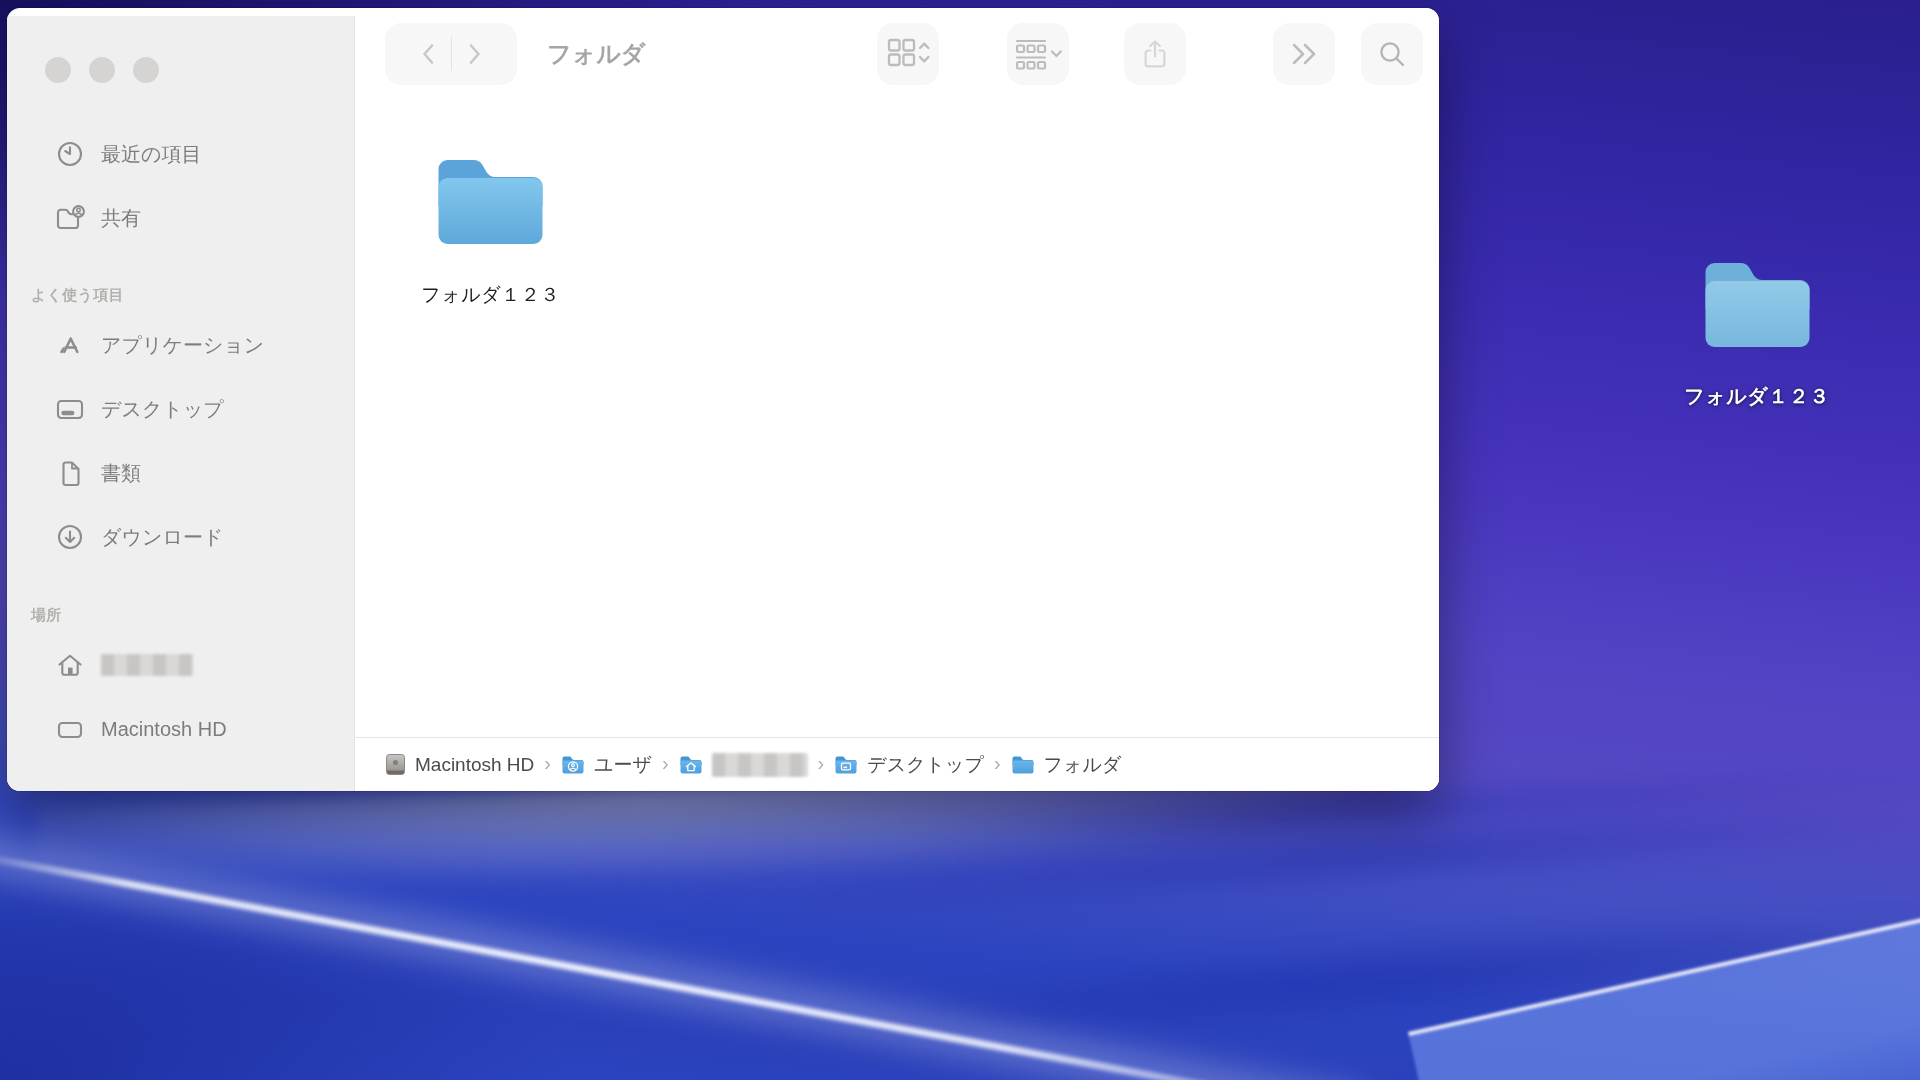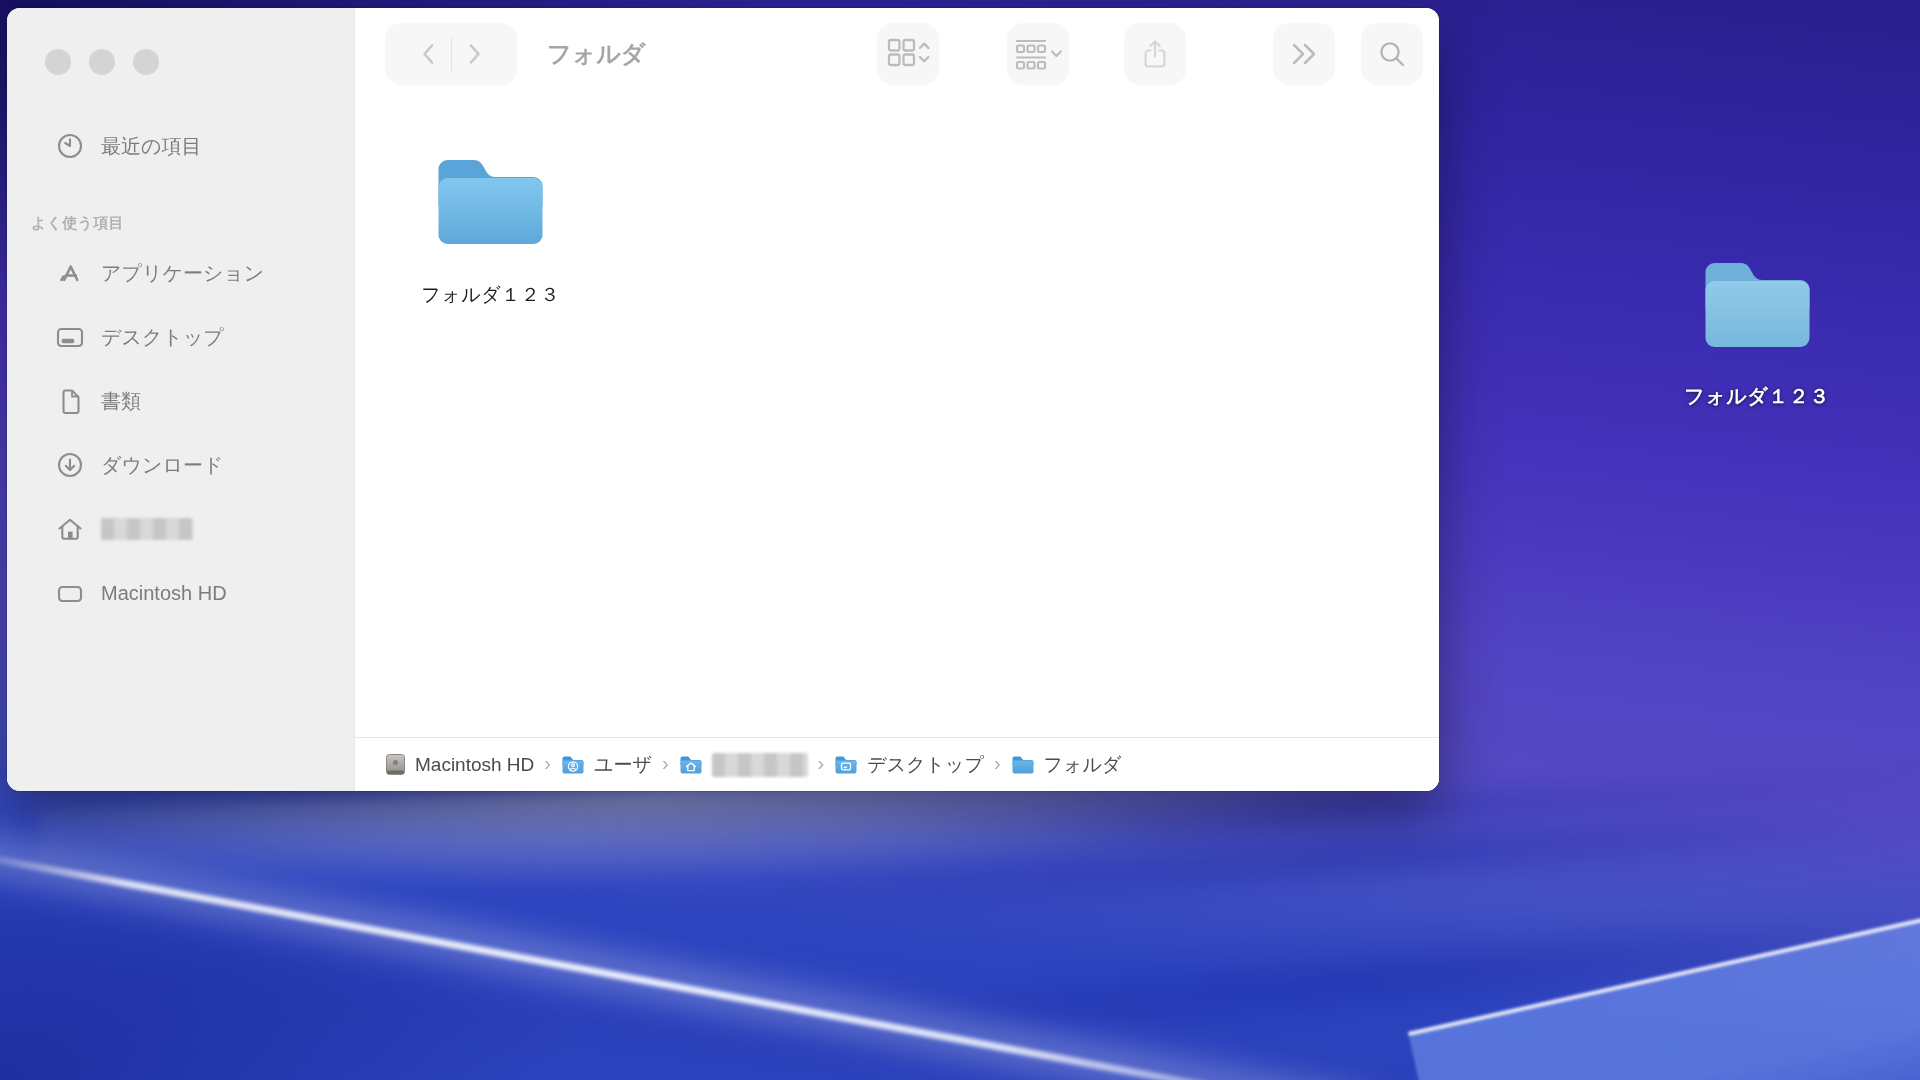--- a/index.html
+++ b/index.html
@@ -42,21 +42,21 @@
   
   .desk-file { position:absolute; left:1678px; top:257px; width:158px; text-align:center; cursor:default; }
   .desk-file .label { margin-top:26px; font-size:20px; font-weight:600; color:#ffffff; letter-spacing:.5px;
     text-shadow:0 1px 4px rgba(0,0,0,.55), 0 0 2px rgba(0,0,0,.35); }
 
   
   .window { position:absolute; left:7px; top:8px; width:1432px; height:783px;
     border-radius:13px; overflow:hidden; background:#ffffff;
     box-shadow:0 0 0 1px rgba(0,0,0,.10), 0 24px 60px rgba(0,0,0,.42); }
 
-  .sidebar { position:absolute; left:0; top:0; width:348px; height:100%;
+  .sidebar { position:absolute; left:0; top:8px; width:348px; height:100%;
     background:#f0efef; border-right:1px solid #e6e4e4; }
   .traffic { position:absolute; left:38px; top:41px; display:flex; gap:18px; }
   .traffic .dot { width:26px; height:26px; border-radius:50%; background:#d6d4d2; }
   .sb-list { position:absolute; left:0; top:106px; width:100%; }
   .sb-row { display:flex; align-items:center; height:64px; padding-left:46px; cursor:default; }
   .sb-row .sb-ic { width:34px; display:flex; justify-content:center; flex:none; }
   .sb-row .sb-label { margin-left:14px; font-size:20px; color:#7d7c7b; white-space:nowrap; }
   .sb-header { height:36px; padding-left:24px; display:flex; align-items:center;
     font-size:15px; font-weight:600; color:#b3b1ad; letter-spacing:.3px; }
   .sb-header.h1 { margin-top:27px; } .sb-header.h2 { margin-top:28px; }
@@ -167,20 +167,32 @@
         <div class="sb-row">
           <span class="sb-ic">
             <svg width="30" height="30" viewBox="0 0 30 30">
                 <circle cx="15" cy="15" r="11"></circle>
                 <path d="M15 15 V8.2 M15 15 L10.2 12"></path>
               </svg>
           </span>
           <span class="sb-label">最近の項目</span>
         </div>
 
+        <div class="sb-row">
+          <span class="sb-ic">
+            <svg width="32" height="30" viewBox="0 0 32 30">
+              <path d="M4 12 v-2.6 a2.6 2.6 0 0 1 2.6-2.6 h4.6 q1.8 0 2.7 1.5 l.9 1.6 q.8 1.3 2.3 1.3 h2"></path>
+              <path d="M4 10 v12.4 a2.6 2.6 0 0 0 2.6 2.6 h14.8 a2.6 2.6 0 0 0 2.6-2.6 v-8"></path>
+              <circle cx="24.5" cy="8.5" r="5.4"></circle>
+              <circle cx="24.5" cy="7" r="1.7" stroke-width="1.6"></circle>
+              <path d="M21.6 11.4 q2.9-2.6 5.8 0" stroke-width="1.6"></path>
+            </svg>
+          </span>
+          <span class="sb-label">共有</span>
+        </div>
 
         <div class="sb-header h1">よく使う項目</div>
 
         <div class="sb-row">
           <span class="sb-ic">
             <svg width="30" height="30" viewBox="0 0 30 30" style="stroke-width:2.5">
               <path d="M9.2 22 L15.7 8.6 M15.7 8.6 L22.3 22"></path>
               <path d="M10.6 17.6 h10.2"></path>
               <path d="M6.4 22 l2-3.4"></path>
             </svg>
@@ -211,20 +223,21 @@
         <div class="sb-row">
           <span class="sb-ic">
             <svg width="30" height="30" viewBox="0 0 30 30">
               <circle cx="15" cy="15" r="11"></circle>
               <path d="M15 9.5 v10 M10.8 15.8 L15 20 L19.2 15.8"></path>
             </svg>
           </span>
           <span class="sb-label">ダウンロード</span>
         </div>
 
+        <div class="sb-header h2">場所</div>
 
 
         <div class="sb-row">
           <span class="sb-ic">
             <svg width="30" height="30" viewBox="0 0 30 30">
               <path d="M4.5 14.5 L15 5.8 L25.5 14.5"></path>
               <path d="M7.3 12.6 V23 a1.8 1.8 0 0 0 1.8 1.8 h11.8 a1.8 1.8 0 0 0 1.8-1.8 V12.6"></path>
               <rect x="13" y="17.6" width="4.6" height="7.2" fill="#8e8d8c" stroke="none"></rect>
             </svg>
           </span>

